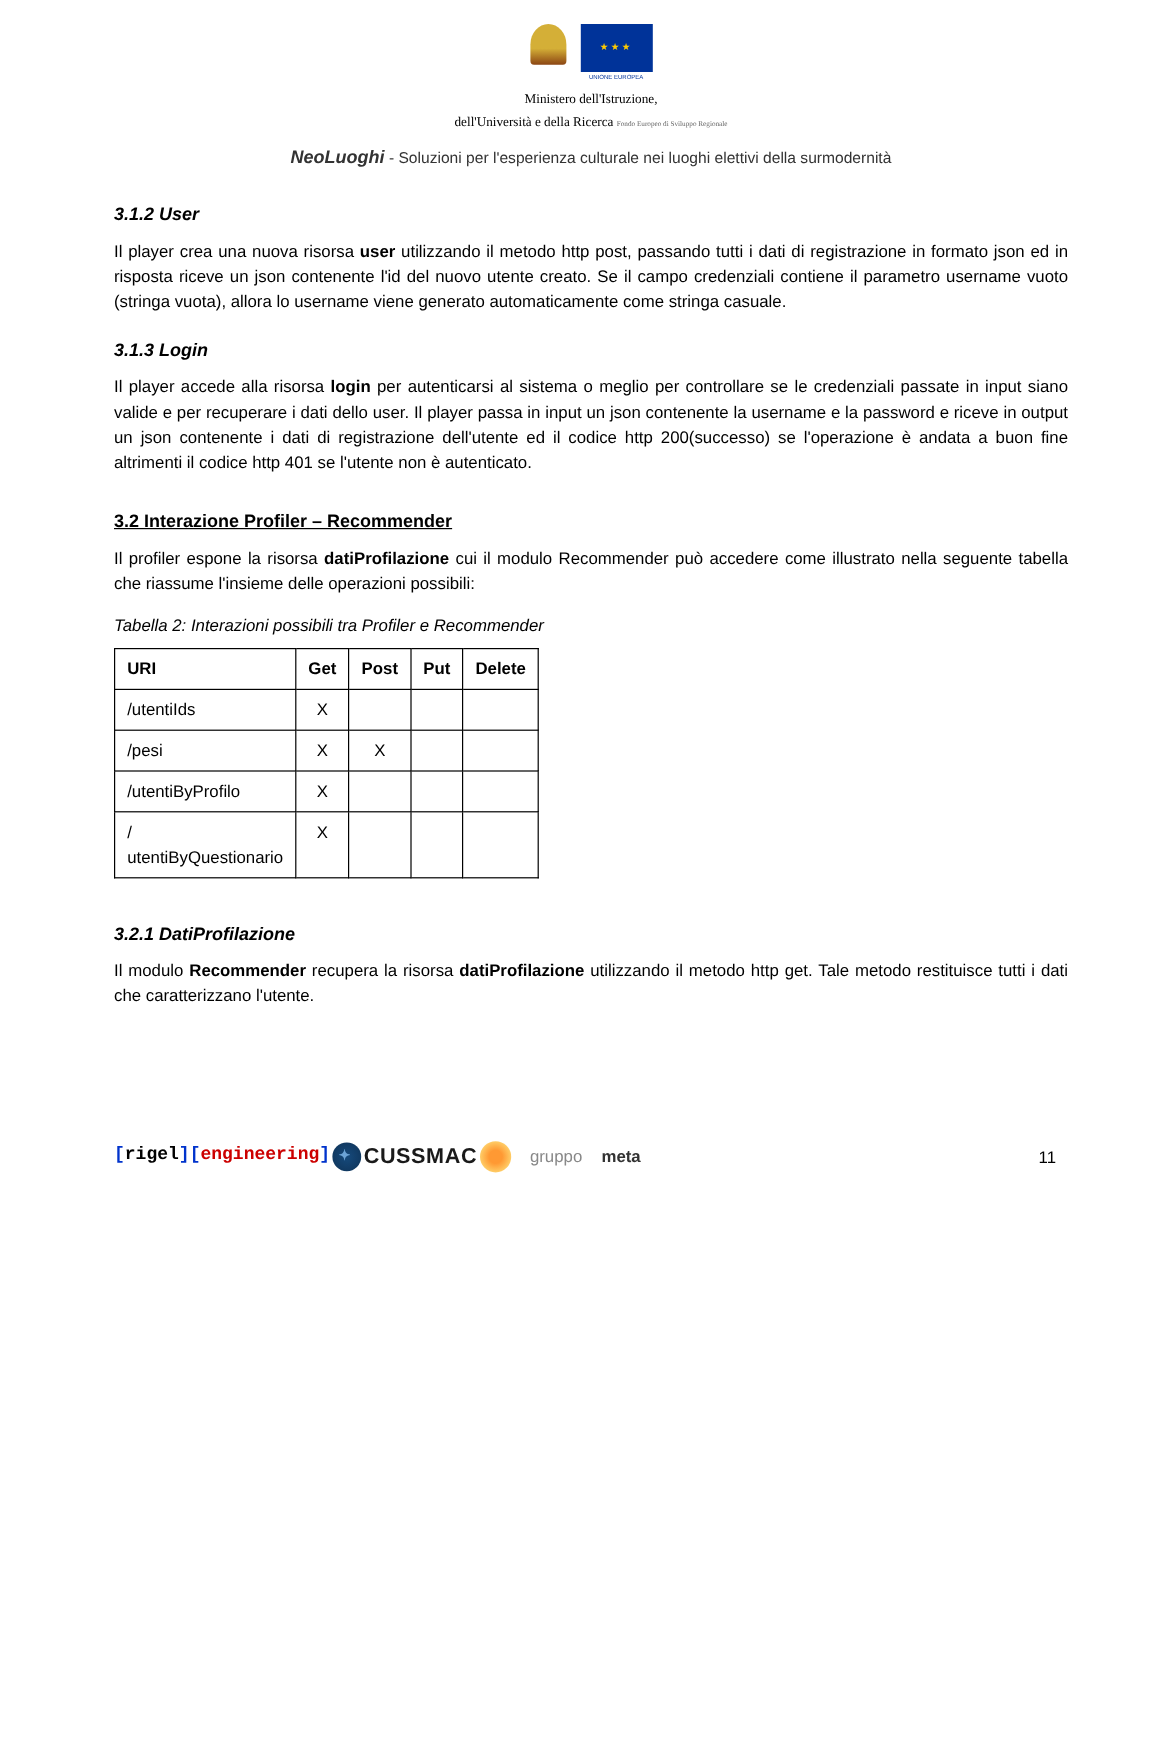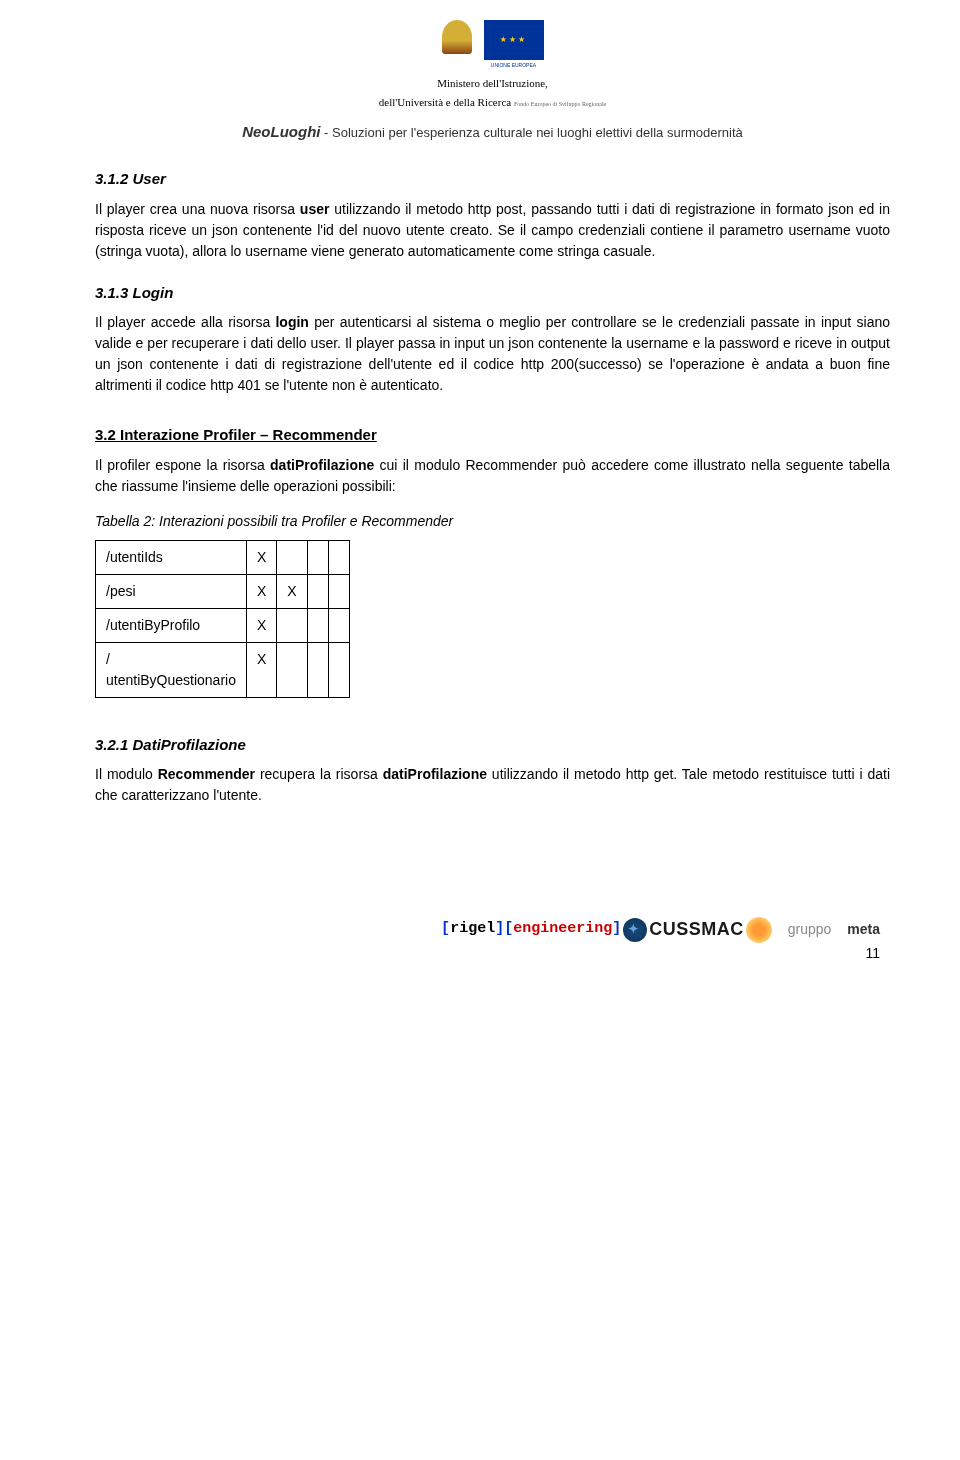--- a/index.html
+++ b/index.html
@@ -63,24 +63,23 @@
   font-style: italic;
   font-weight: bold;
   font-size: 15px;
   margin: 36px 0 8px;
 }
 .footer-row {
   position: relative;
   margin-top: 110px;
   display: flex;
   justify-content: space-between;
-  align-items: flex-end;
+  align-items: flex-start;
   padding-left: 0;
   padding-right: 10px;
-  flex-direction: column;
 }
 .footer-logos { display: flex; align-items: center; gap: 2px; }
 .rigel-logo {
   font-family: "Courier New", monospace;
   font-weight: bold;
   font-size: 15px;
 }
 .rigel-logo .b1 { color: #0033cc; }
 .rigel-logo .b2 { color: #cc0000; }
 .cussmac {
@@ -157,20 +156,27 @@
 <div class="sec-heading">3.1.3 Login</div>
 <p>Il player accede alla risorsa <b>login</b> per autenticarsi al sistema o meglio per controllare se le credenziali passate in input siano valide e per recuperare i dati dello user. Il player passa in input un json contenente la username e la password e riceve in output un json contenente i dati di registrazione dell'utente ed il codice http 200(successo) se l'operazione è andata a buon fine altrimenti il codice http 401 se l'utente non è autenticato.</p>
 
 <div class="sec2-heading">3.2   Interazione Profiler – Recommender</div>
 <p>Il profiler espone la risorsa <b>datiProfilazione</b> cui il  modulo Recommender può accedere come illustrato nella seguente tabella che riassume l'insieme delle operazioni possibili:</p>
 
 <div class="table-caption">Tabella 2: Interazioni possibili tra Profiler e Recommender</div>
 
 <table>
   <tbody>
+      <tr>
+    <th>URI</th>
+    <th>Get</th>
+    <th>Post</th>
+    <th>Put</th>
+    <th>Delete</th>
+  </tr>
   <tr>
     <td>/utentiIds</td>
     <td class="c">X</td>
     <td class="c"></td>
     <td class="c"></td>
     <td class="c"></td>
   </tr>
   <tr>
     <td>/pesi</td>
     <td class="c">X</td>

